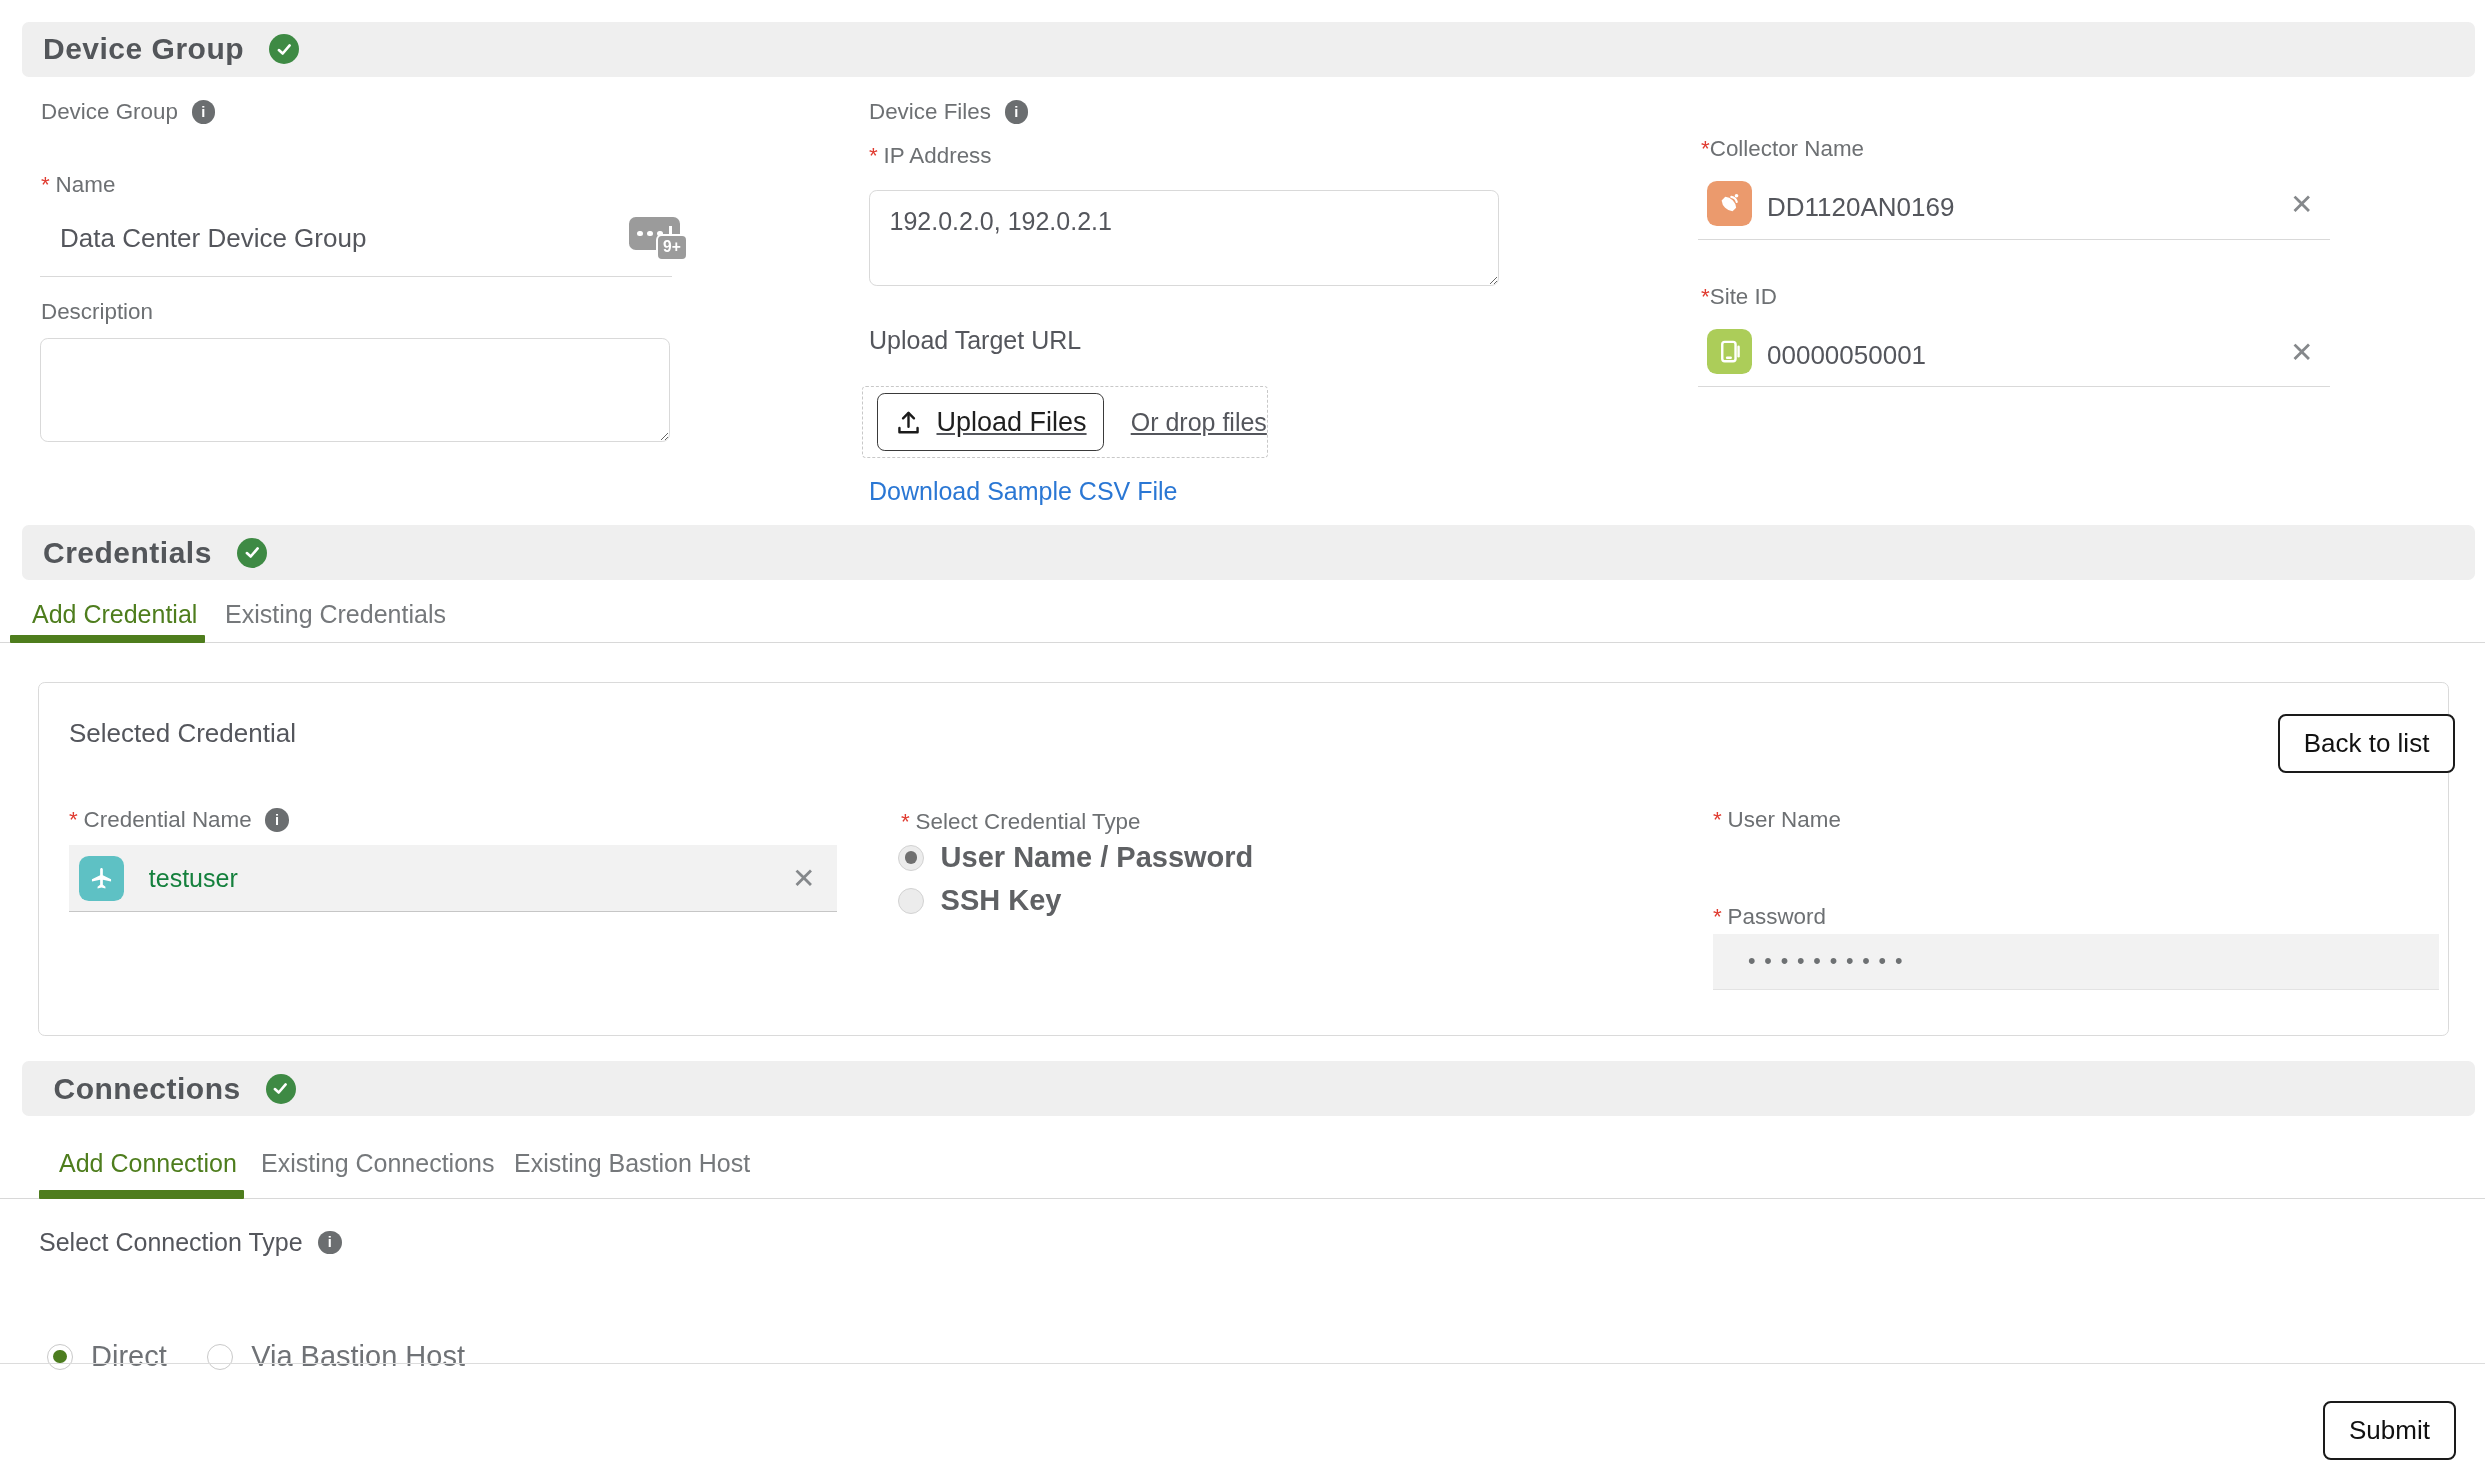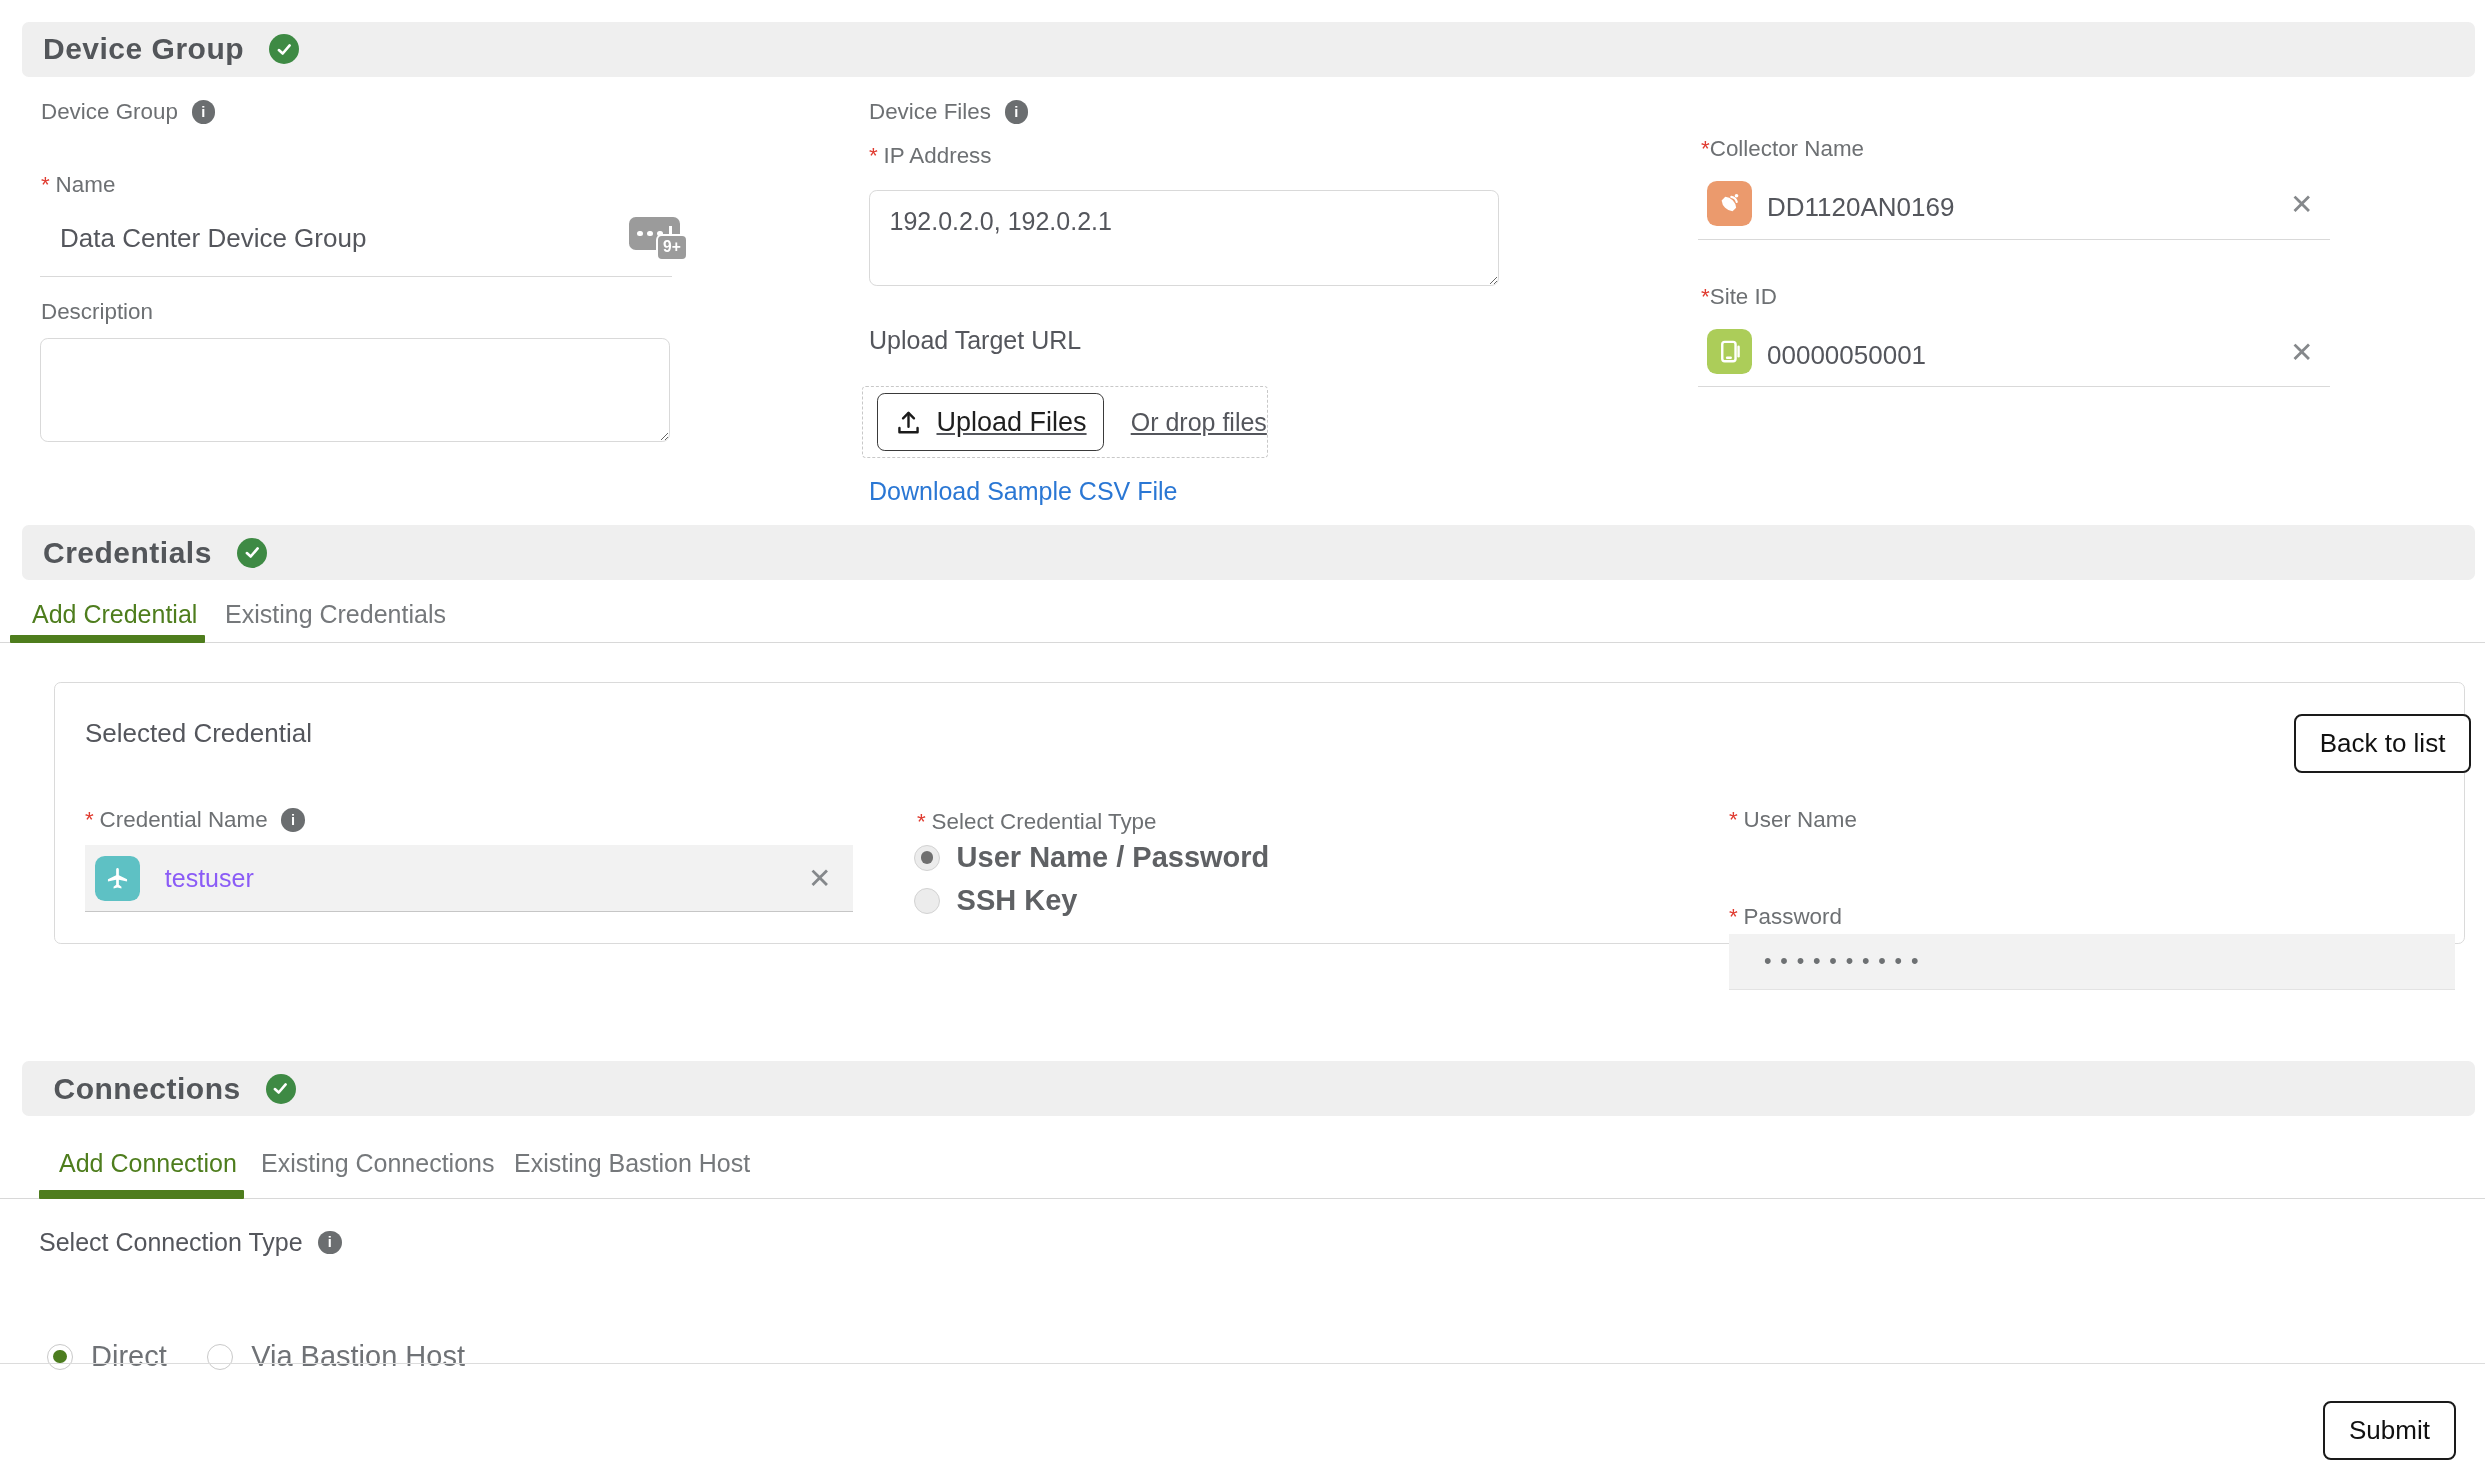--- a/index.html
+++ b/index.html
@@ -42,22 +42,22 @@
   .x-btn { background:none; border:none; font-size:28px; color:#85888b; cursor:pointer; font-family:inherit; }
 
   
   .tab { font-size:25px; background:none; border:none; cursor:pointer; font-family:inherit; }
   .tab.active { color:#4e7d1d; }
   .tab.inactive { color:#75787b; }
   .tab-underline { background:#4e7d1d; border-radius:1px; }
   .tabs-line { background:#d8d8d8; height:1px; left:0; width:2486px; }
 
   
-  .card { left:38px; top:682px; width:2411px; height:262px; background:#fff;
-          border:1px solid #dadada; border-radius:6.8px;margin-left:16px; }
+  .card { left:38px; top:682px; width:2411px; height:354px; background:#fff;
+          border:1px solid #dadada; border-radius:6.8px; }
   .btn-outline { background:#fff; border:2px solid #1a1a1a; border-radius:7.8px; font-size:26px;
                  color:#111; cursor:pointer; font-family:inherit; display:flex; align-items:center; justify-content:center; }
 
   .gray-field { background:#f2f2f2; border-bottom:1px solid #c6c6c6; display:flex; align-items:center; }
   .gray-input { background:#f2f2f2; border:none; border-bottom:1px solid #e3e3e3; display:flex; align-items:center;
                 font-size:27px; color:#74777b; padding-left:35px; }
 
   
   .radio { width:26px; height:26px; border-radius:50%; display:inline-flex; align-items:center;
            justify-content:center; cursor:pointer; }
@@ -197,21 +197,21 @@
     <div class="abs lbl" style="left:30px; top:124px;">
       <span><span class="ast">*</span><span>Credential Name</span></span>
       <span class="info-circle">i</span>
     </div>
     <div class="abs gray-field" style="left:30px; top:162px; width:768px; height:67px;">
       <span class="pill-icon" style="margin-left:9.8px; background:#5ec1c4;">
         <svg width="27" height="27" viewBox="0 0 24 24" fill="#fff">
           <path d="M12 2.6c.7 0 1.2.6 1.2 1.4v5l7.3 3.6v2.1l-7.3-1.7v4.5l2.3 1.8v1.6L12 19.9l-3.5 1v-1.6l2.3-1.8v-4.5l-7.3 1.7v-2.1l7.3-3.6V4c0-.8.5-1.4 1.2-1.4z"></path>
         </svg>
       </span>
-      <span style="margin-left:25px; font-size:25px; color:#8b5cf6;">testuser</span>
+      <span style="margin-left:25px; font-size:25px; color:#15803d;">testuser</span>
       <button class="x-btn" style="margin-left:auto; margin-right:21.5px;">✕</button>
     </div>
 
     <div class="abs lbl" style="left:862px; top:126px;">
       <span><span class="ast">*</span><span>Select Credential Type</span></span>
     </div>
     <div class="abs" style="left:859px; top:158px; display:flex; align-items:center; gap:16.6px;">
       <span class="radio gray-style">
           <span class="dot-gray"></span>
         </span>

